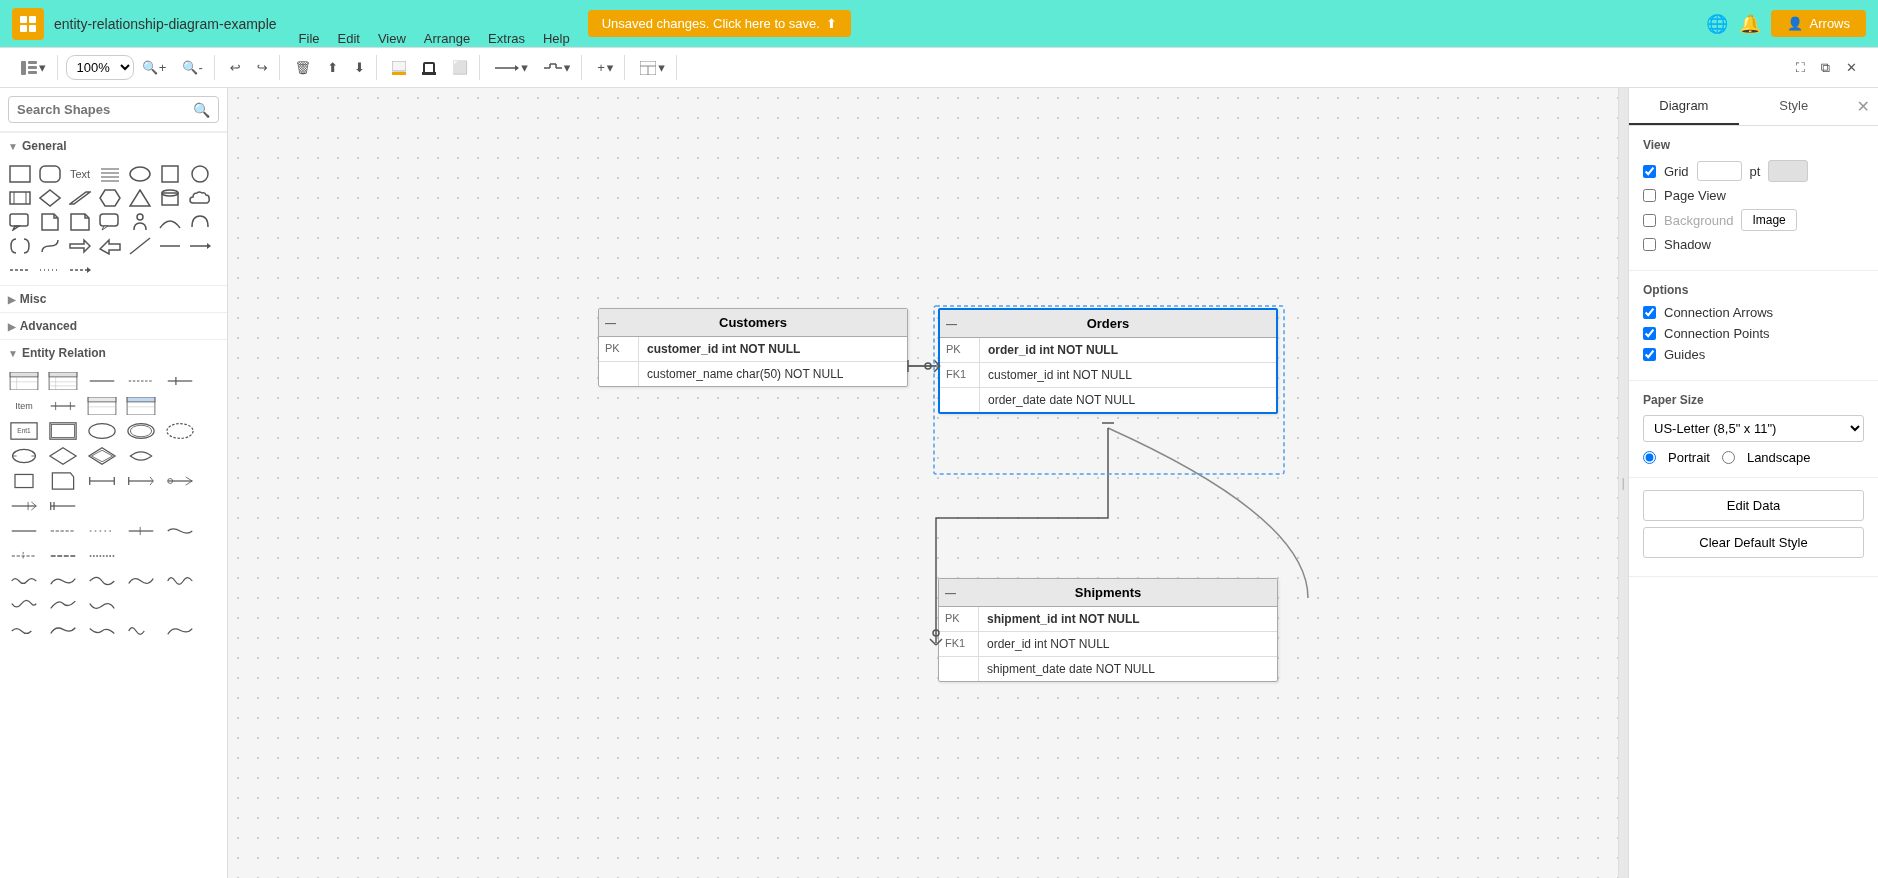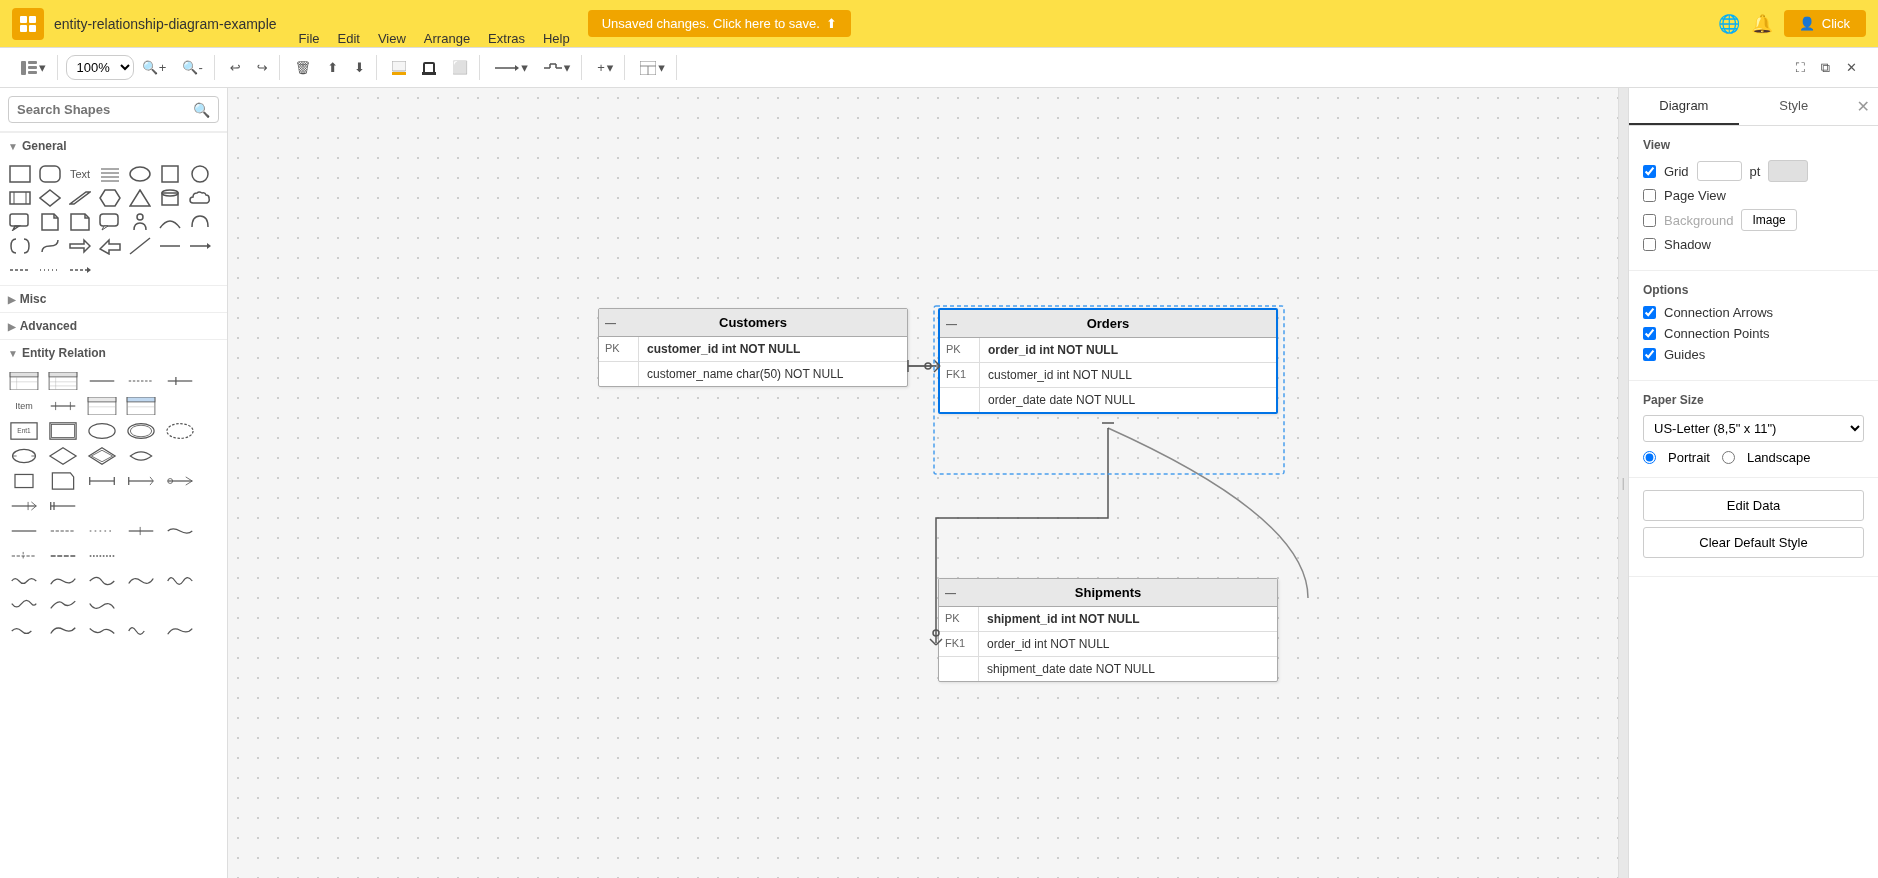--- a/index.html
+++ b/index.html
@@ -1,19 +1,19 @@
 <!DOCTYPE html>
 <html><head>
   <meta charset="utf-8">
   <style>
     * { box-sizing: border-box; margin: 0; padding: 0; }
     body { font-family: -apple-system, BlinkMacSystemFont, 'Segoe UI', Arial, sans-serif; font-size: 13px; background: #f0f0f0; overflow: hidden; }
 
     
-    #topbar { display: flex; align-items: center; height: 48px; background: #fde047; border-bottom: 1px solid #ddd; padding: 0 12px; gap: 10px; }
+    #topbar { display: flex; align-items: center; height: 48px; background: #5eead4; border-bottom: 1px solid #ddd; padding: 0 12px; gap: 10px; }
     #app-logo { width: 32px; height: 32px; background: #f0a500; border-radius: 4px; display: flex; align-items: center; justify-content: center; flex-shrink: 0; }
     #app-logo svg { width: 20px; height: 20px; fill: #fff; }
     #doc-title { font-size: 14px; font-weight: 500; color: #333; }
     #menu-bar { display: flex; gap: 2px; margin-left: 4px; margin-top: 30px; }
     .menu-item { padding: 4px 8px; cursor: pointer; border-radius: 3px; color: #333; font-size: 13px; }
     #save-btn { background: #f0a500; color: #fff; border: none; border-radius: 4px; padding: 6px 14px; font-size: 13px; cursor: pointer; display: flex; align-items: flex-start; gap: 6px; }
     #spacer { flex: 1; }
     #globe-icon { color: #666; font-size: 18px; cursor: pointer; }
     #notif-btn { background: none; border: none; cursor: pointer; color: #666; font-size: 18px; position: relative; }
     #share-btn { background: #f0a500; color: #fff; border: none; border-radius: 4px; padding: 6px 16px; font-size: 13px; cursor: pointer; display: flex; align-items: center; gap: 6px; font-weight: 500; }
@@ -119,21 +119,21 @@
   </div>
   <button id="save-btn">
     <span>Unsaved changes. Click here to save.</span>
     <span>⬆</span>
   </button>
   <div id="spacer"></div>
   <span id="globe-icon">🌐</span>
   <button id="notif-btn">🔔</button>
   <button id="share-btn">
     <span>👤</span>
-    <span>Click</span>
+    <span>Arrows</span>
   </button>
 </div>
 
 <div id="toolbar">
   <div class="tb-group">
     <button class="tb-btn">
       <svg width="16" height="14" viewBox="0 0 16 14">
           <rect x="0" y="0" width="5" height="14" rx="1" fill="#888"></rect>
           <rect x="7" y="0" width="9" height="3" rx="1" fill="#888"></rect>
           <rect x="7" y="5" width="9" height="3" rx="1" fill="#888"></rect>

